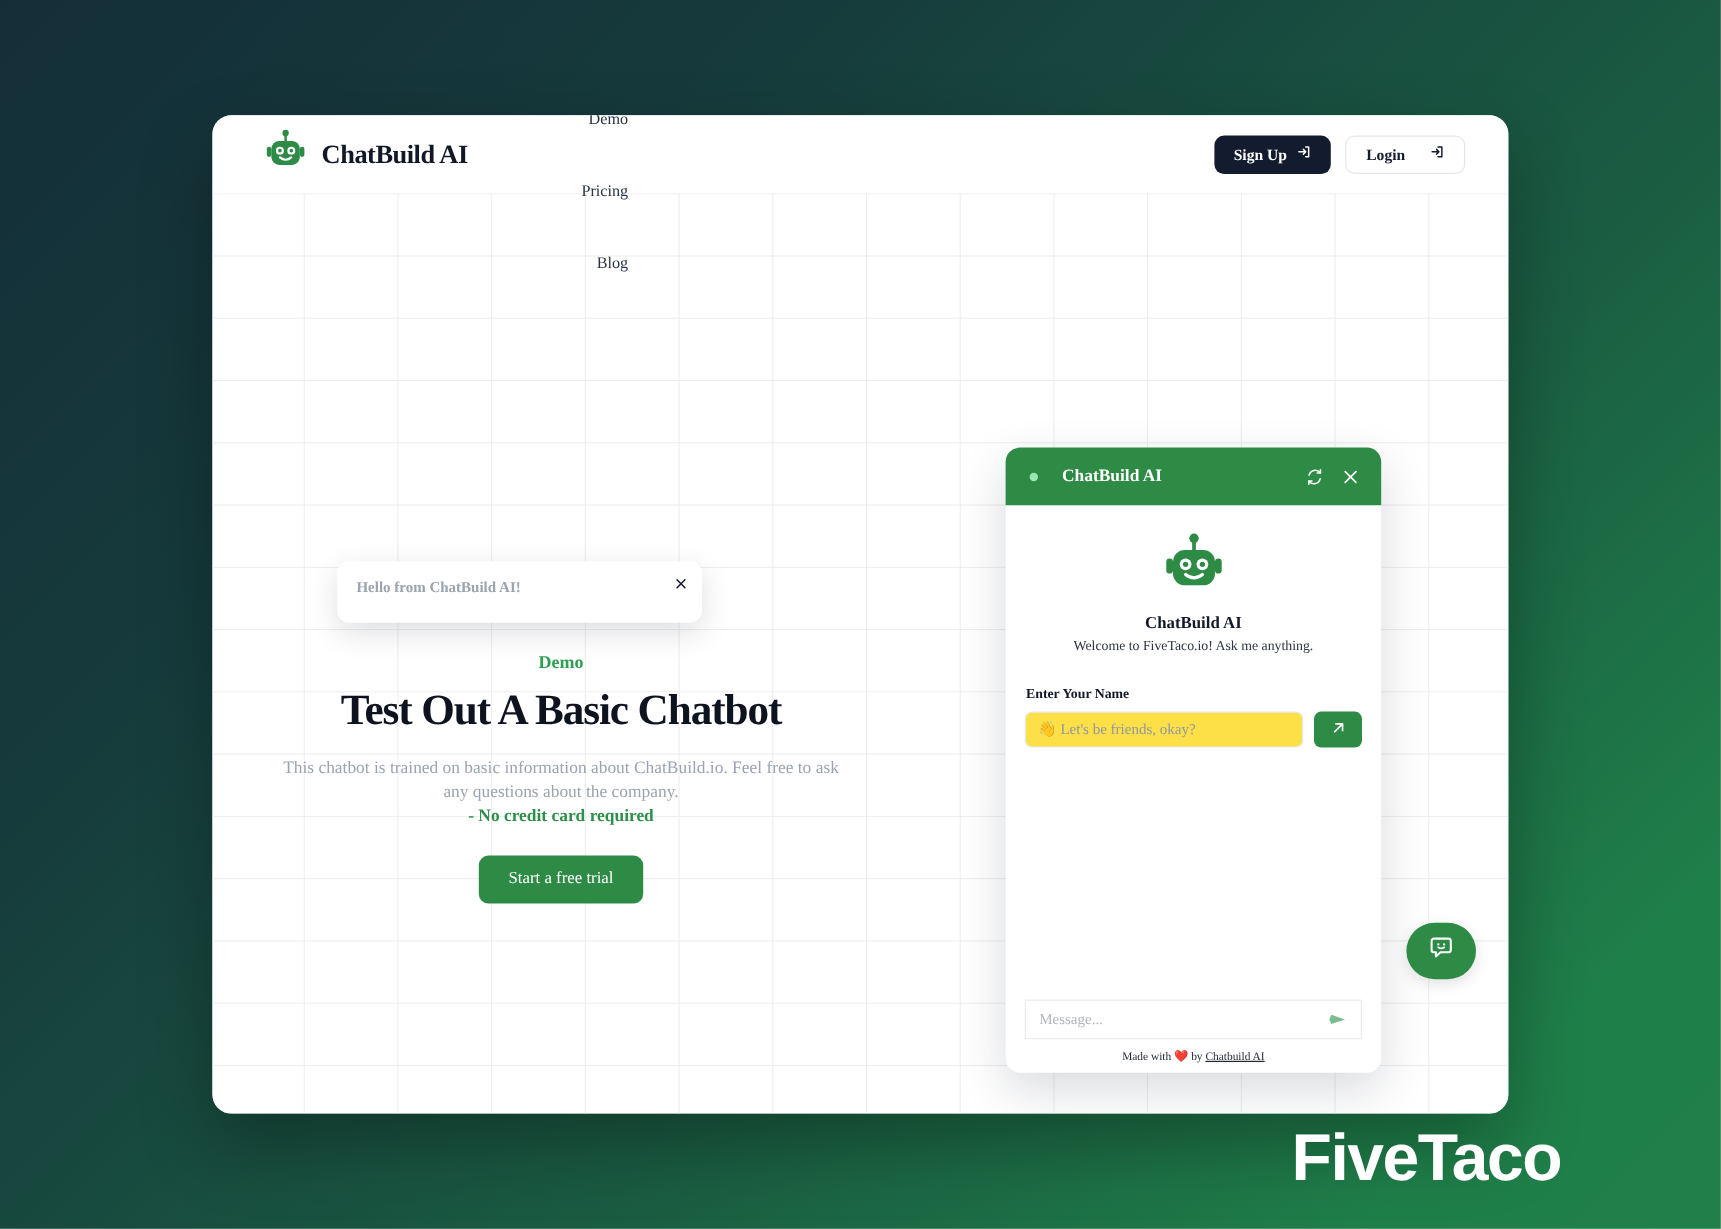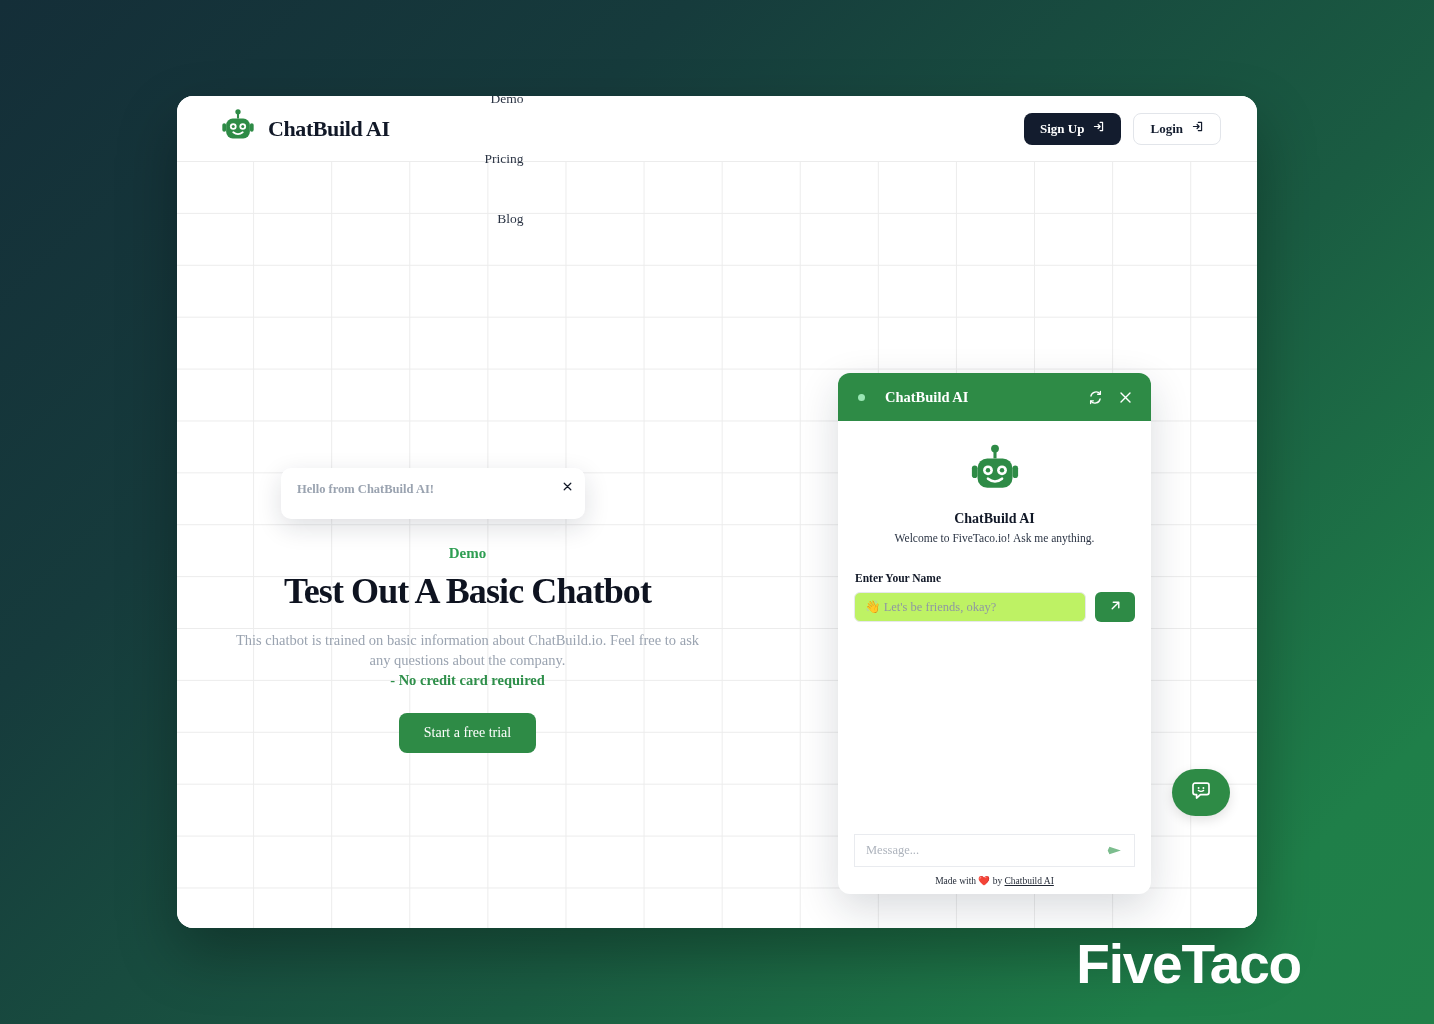--- a/index.html
+++ b/index.html
@@ -103,21 +103,21 @@
     color: #131c2e;
     border: 1px solid #e2e5ea;
     border-radius: 8px;
     height: 32px;
     padding: 0 16px;
     font-size: 13px;
     font-weight: bold;
     font-family: inherit;
     display: inline-flex;
     align-items: center;
-    gap: 8px;
+    gap: 20px;
     cursor: pointer;
   }
 
   
   .hero {
     position: relative;
     height: 767px;
     background-color: #ffffff;
     background-image:
       linear-gradient(to right, #ececec 1px, transparent 1px),
@@ -276,21 +276,21 @@
   .name-input {
     flex: 1 1 auto;
     height: 30px;
     border: 1px solid #e6e8ec;
     border-radius: 6px;
     padding: 0 10px;
     font-size: 12.5px;
     font-family: inherit;
     color: #6b7280;
     outline: none;
-    background: #bef264;
+    background: #fde047;
   }
 
   .name-input::placeholder { color: #8f97a3; }
 
   .name-submit {
     width: 40px;
     background: #2e8b46;
     border: none;
     border-radius: 6px;
     color: #ffffff;

